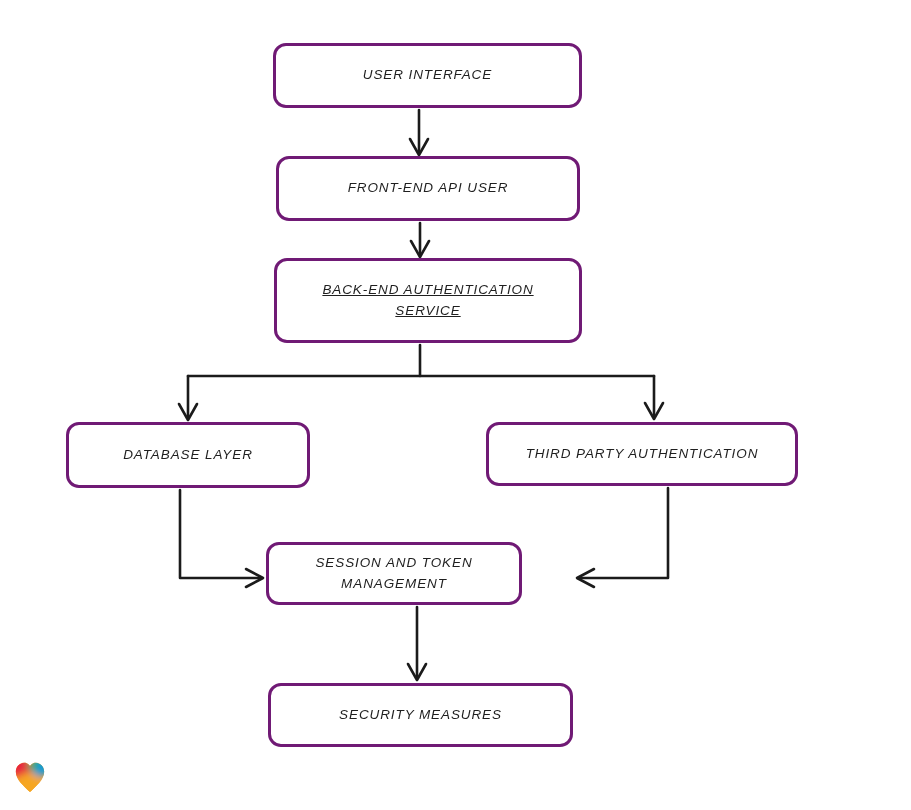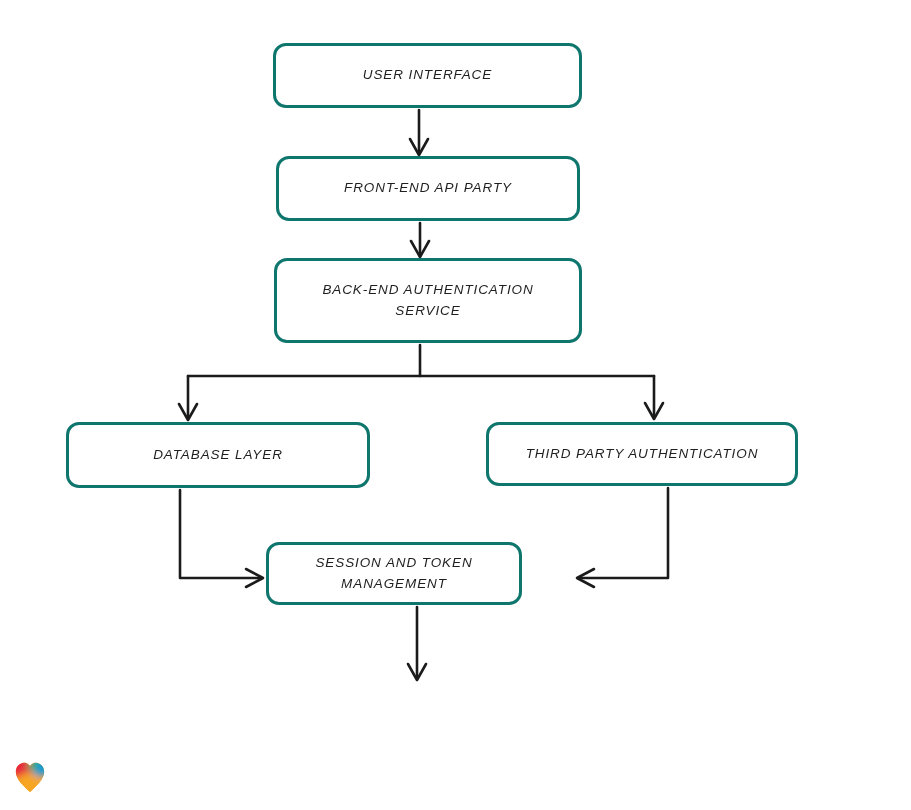--- a/index.html
+++ b/index.html
@@ -8,21 +8,21 @@
     position: relative;
     width: 911px;
     height: 810px;
     background: #ffffff;
     font-family: "Liberation Sans", sans-serif;
     overflow: hidden;
   }
   .node {
     position: absolute;
     background: #ffffff;
-    border: 3px solid #0f766e;
+    border: 3px solid #701a75;
     border-radius: 13px;
     display: flex;
     align-items: center;
     justify-content: center;
     text-align: center;
     color: #1f1f1f;
     font-size: 13.5px;
     font-style: italic;
     font-weight: 500;
     letter-spacing: 0.9px;
@@ -84,32 +84,33 @@
       <path d="M594,569 L577,578 L594,587"></path>
     </g>
     <g>
       <path d="M417,607 L417,678"></path>
       <path d="M408,664 L417,680 L426,664"></path>
     </g>
   </svg>
 
   <div class="node" style="left:273px; top:43px;  width:309px; height:65px;">USER INTERFACE</div>
 
-  <div class="node" style="left:276px; top:156px; width:304px; height:65px;">FRONT-END API PARTY</div>
+  <div class="node" style="left:276px; top:156px; width:304px; height:65px;">FRONT-END API USER</div>
 
-  <div class="node" style="left:274px; top:258px; width:308px; height:85px;">BACK-END AUTHENTICATION
+  <div class="node" style="left:274px; top:258px; width:308px; height:85px;text-decoration:underline;">BACK-END AUTHENTICATION
 SERVICE</div>
 
-  <div class="node" style="left:66px;  top:422px; width:304px; height:66px;">DATABASE LAYER</div>
+  <div class="node" style="left:66px;  top:422px; width:244px; height:66px;">DATABASE LAYER</div>
 
   <div class="node" style="left:448px; top:422px; width:312px; height:64px;margin-left:38px;">THIRD PARTY AUTHENTICATION</div>
 
   <div class="node" style="left:266px; top:542px; width:256px; height:63px;">SESSION AND TOKEN
 MANAGEMENT</div>
 
+  <div class="node" style="left:268px; top:683px; width:305px; height:64px;">SECURITY MEASURES</div>
 
   <svg class="logo" viewBox="0 0 24 24" xmlns="http://www.w3.org/2000/svg">
     <defs>
       <clipPath id="heart-clip">
         <path d="M12 21 C 8 17, 3.5 13.6, 3.5 8.8 C 3.5 5.6, 6 3.4, 8.5 3.4 C 10.1 3.4, 11.3 4.2, 12 5.4 C 12.7 4.2, 13.9 3.4, 15.5 3.4 C 18 3.4, 20.5 5.6, 20.5 8.8 C 20.5 13.6, 16 17, 12 21 Z"></path>
       </clipPath>
       <filter id="heart-blur" x="-50%" y="-50%" width="200%" height="200%">
         <feGaussianBlur stdDeviation="2.2"></feGaussianBlur>
       </filter>
     </defs>

